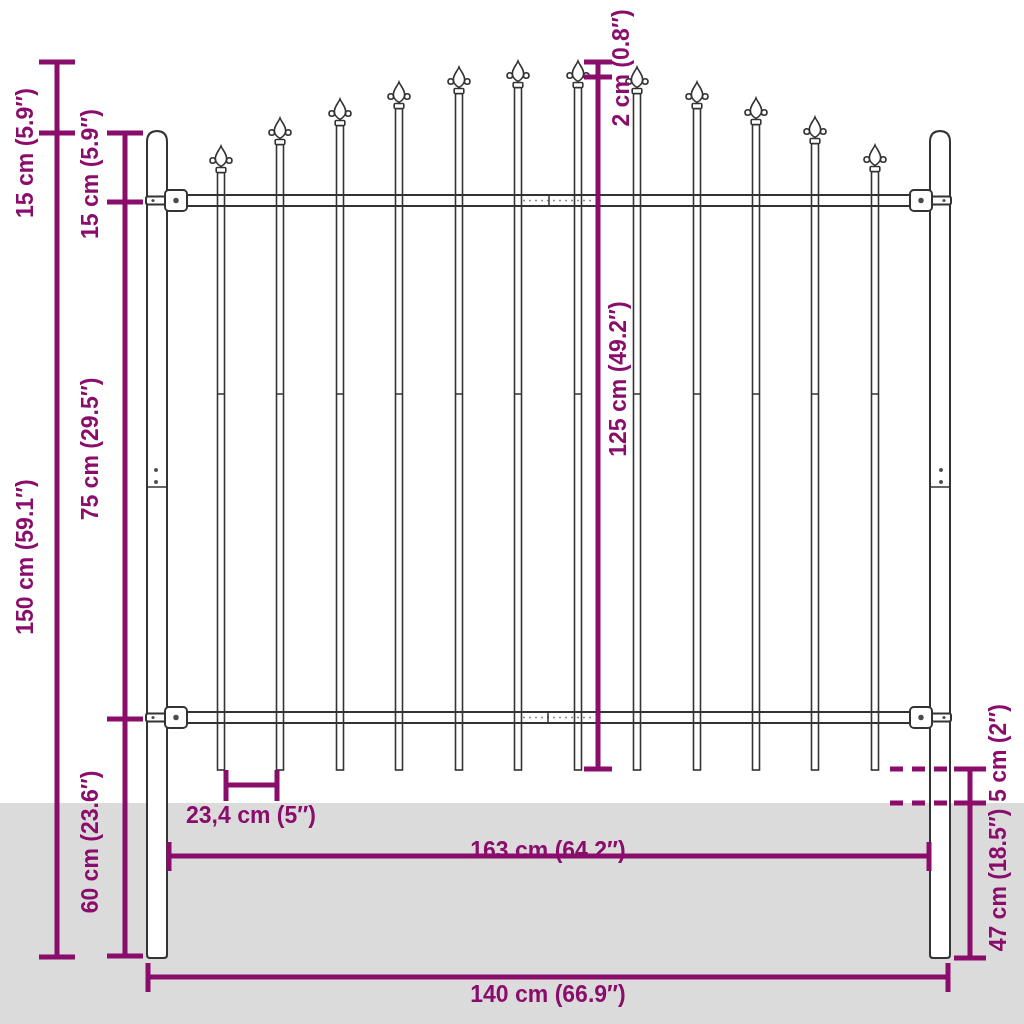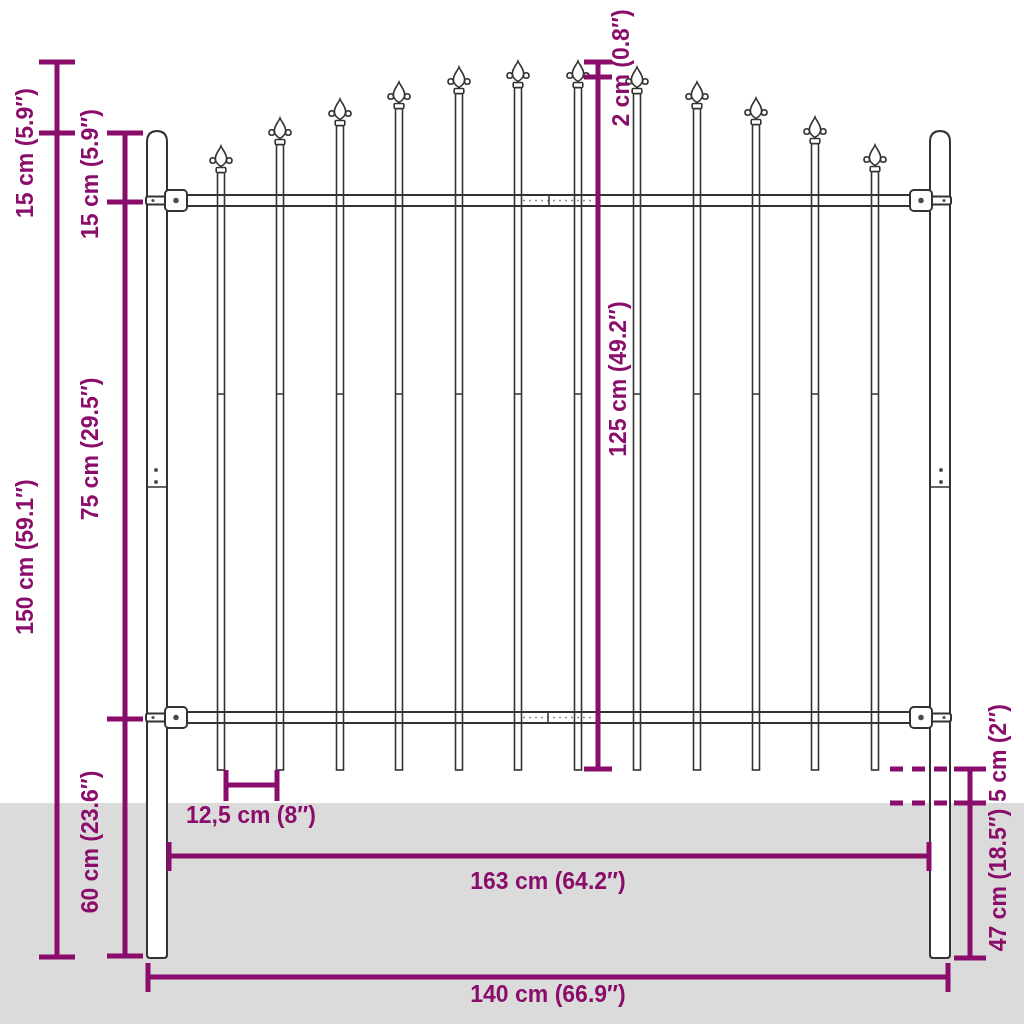--- a/index.html
+++ b/index.html
@@ -286,19 +286,19 @@
     </g>
   </svg>
 
   <div class="lbl v" style="left:25px;top:153px">15 cm (5.9″)</div>
   <div class="lbl v" style="left:25px;top:557px">150 cm (59.1″)</div>
   <div class="lbl v" style="left:90px;top:174px">15 cm (5.9″)</div>
   <div class="lbl v" style="left:90px;top:449px">75 cm (29.5″)</div>
   <div class="lbl v" style="left:90px;top:842px">60 cm (23.6″)</div>
   <div class="lbl v" style="left:621px;top:68px">2 cm (0.8″)</div>
   <div class="lbl v" style="left:618px;top:379px">125 cm (49.2″)</div>
-  <div class="lbl" style="left:251px;top:815px">12,5 cm (8″)</div>
-  <div class="lbl" style="left:548px;top:881px">163 cm (64.2″)</div>
+  <div class="lbl" style="left:251px;top:815px">23,4 cm (5″)</div>
+  <div class="lbl" style="left:548px;top:850px">163 cm (64.2″)</div>
   <div class="lbl" style="left:548px;top:994px">140 cm (66.9″)</div>
   <div class="lbl v" style="left:998px;top:753px">5 cm (2″)</div>
   <div class="lbl v" style="left:998px;top:880px">47 cm (18.5″)</div>
 
 </div>
 
 </body></html>

